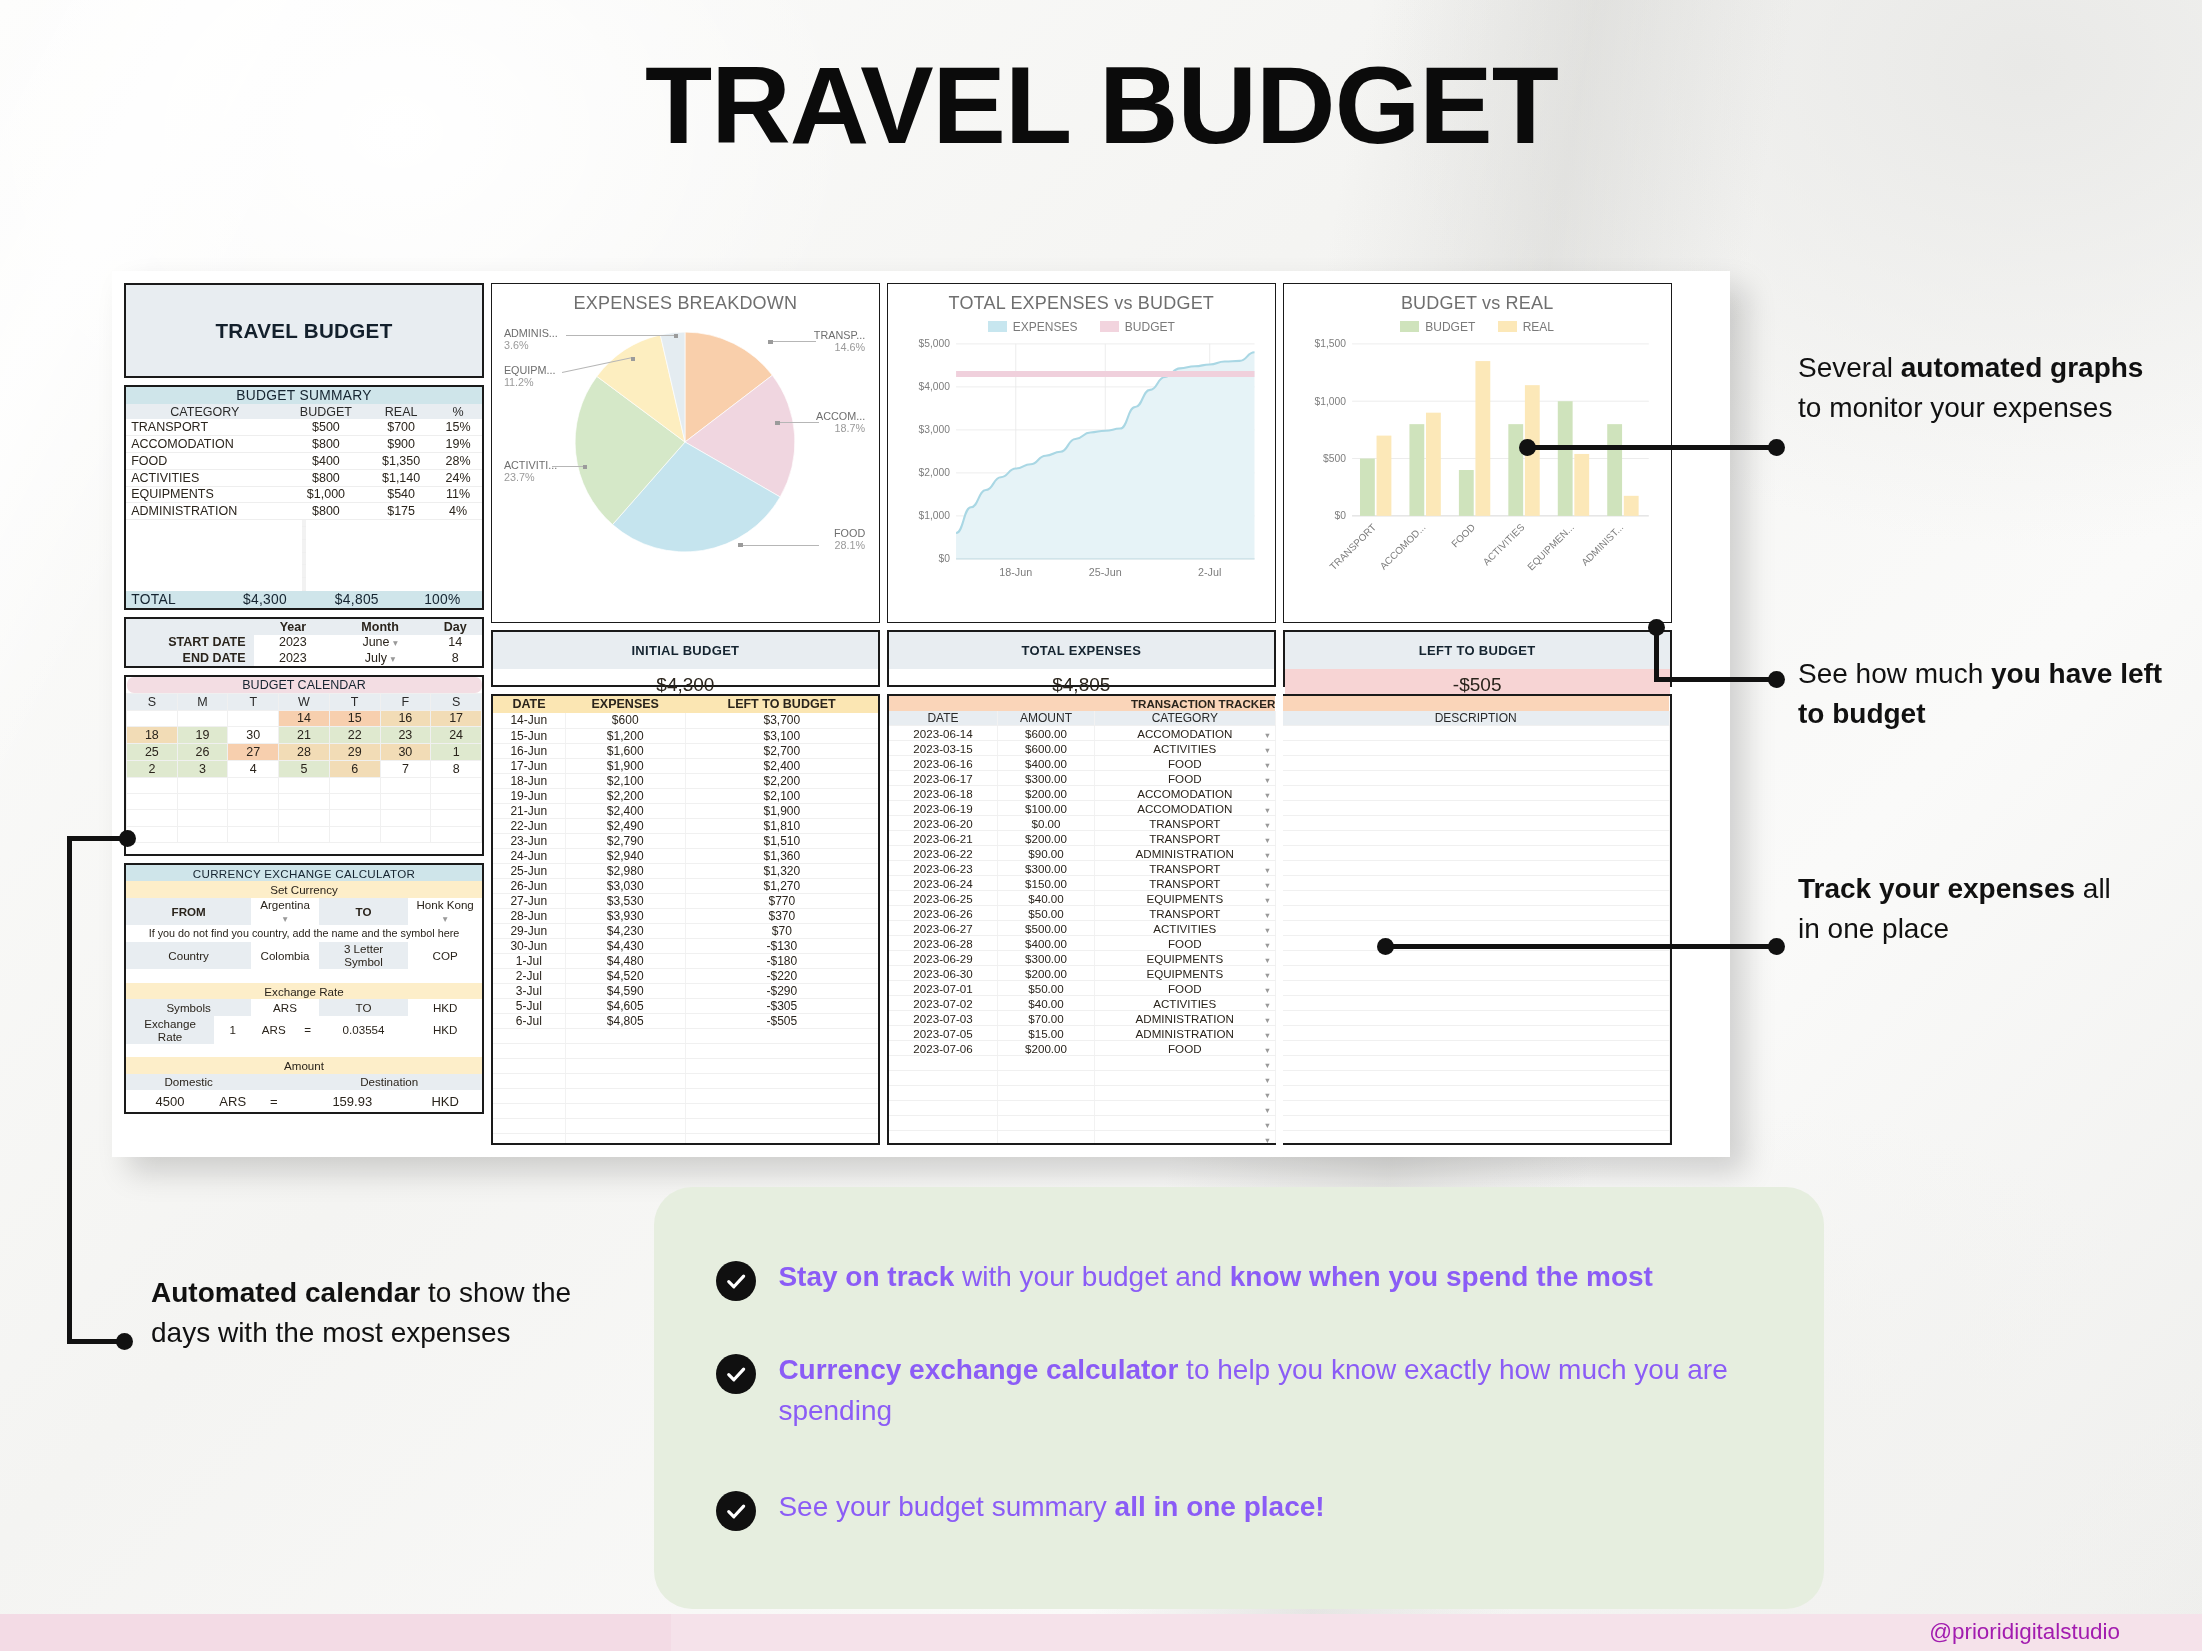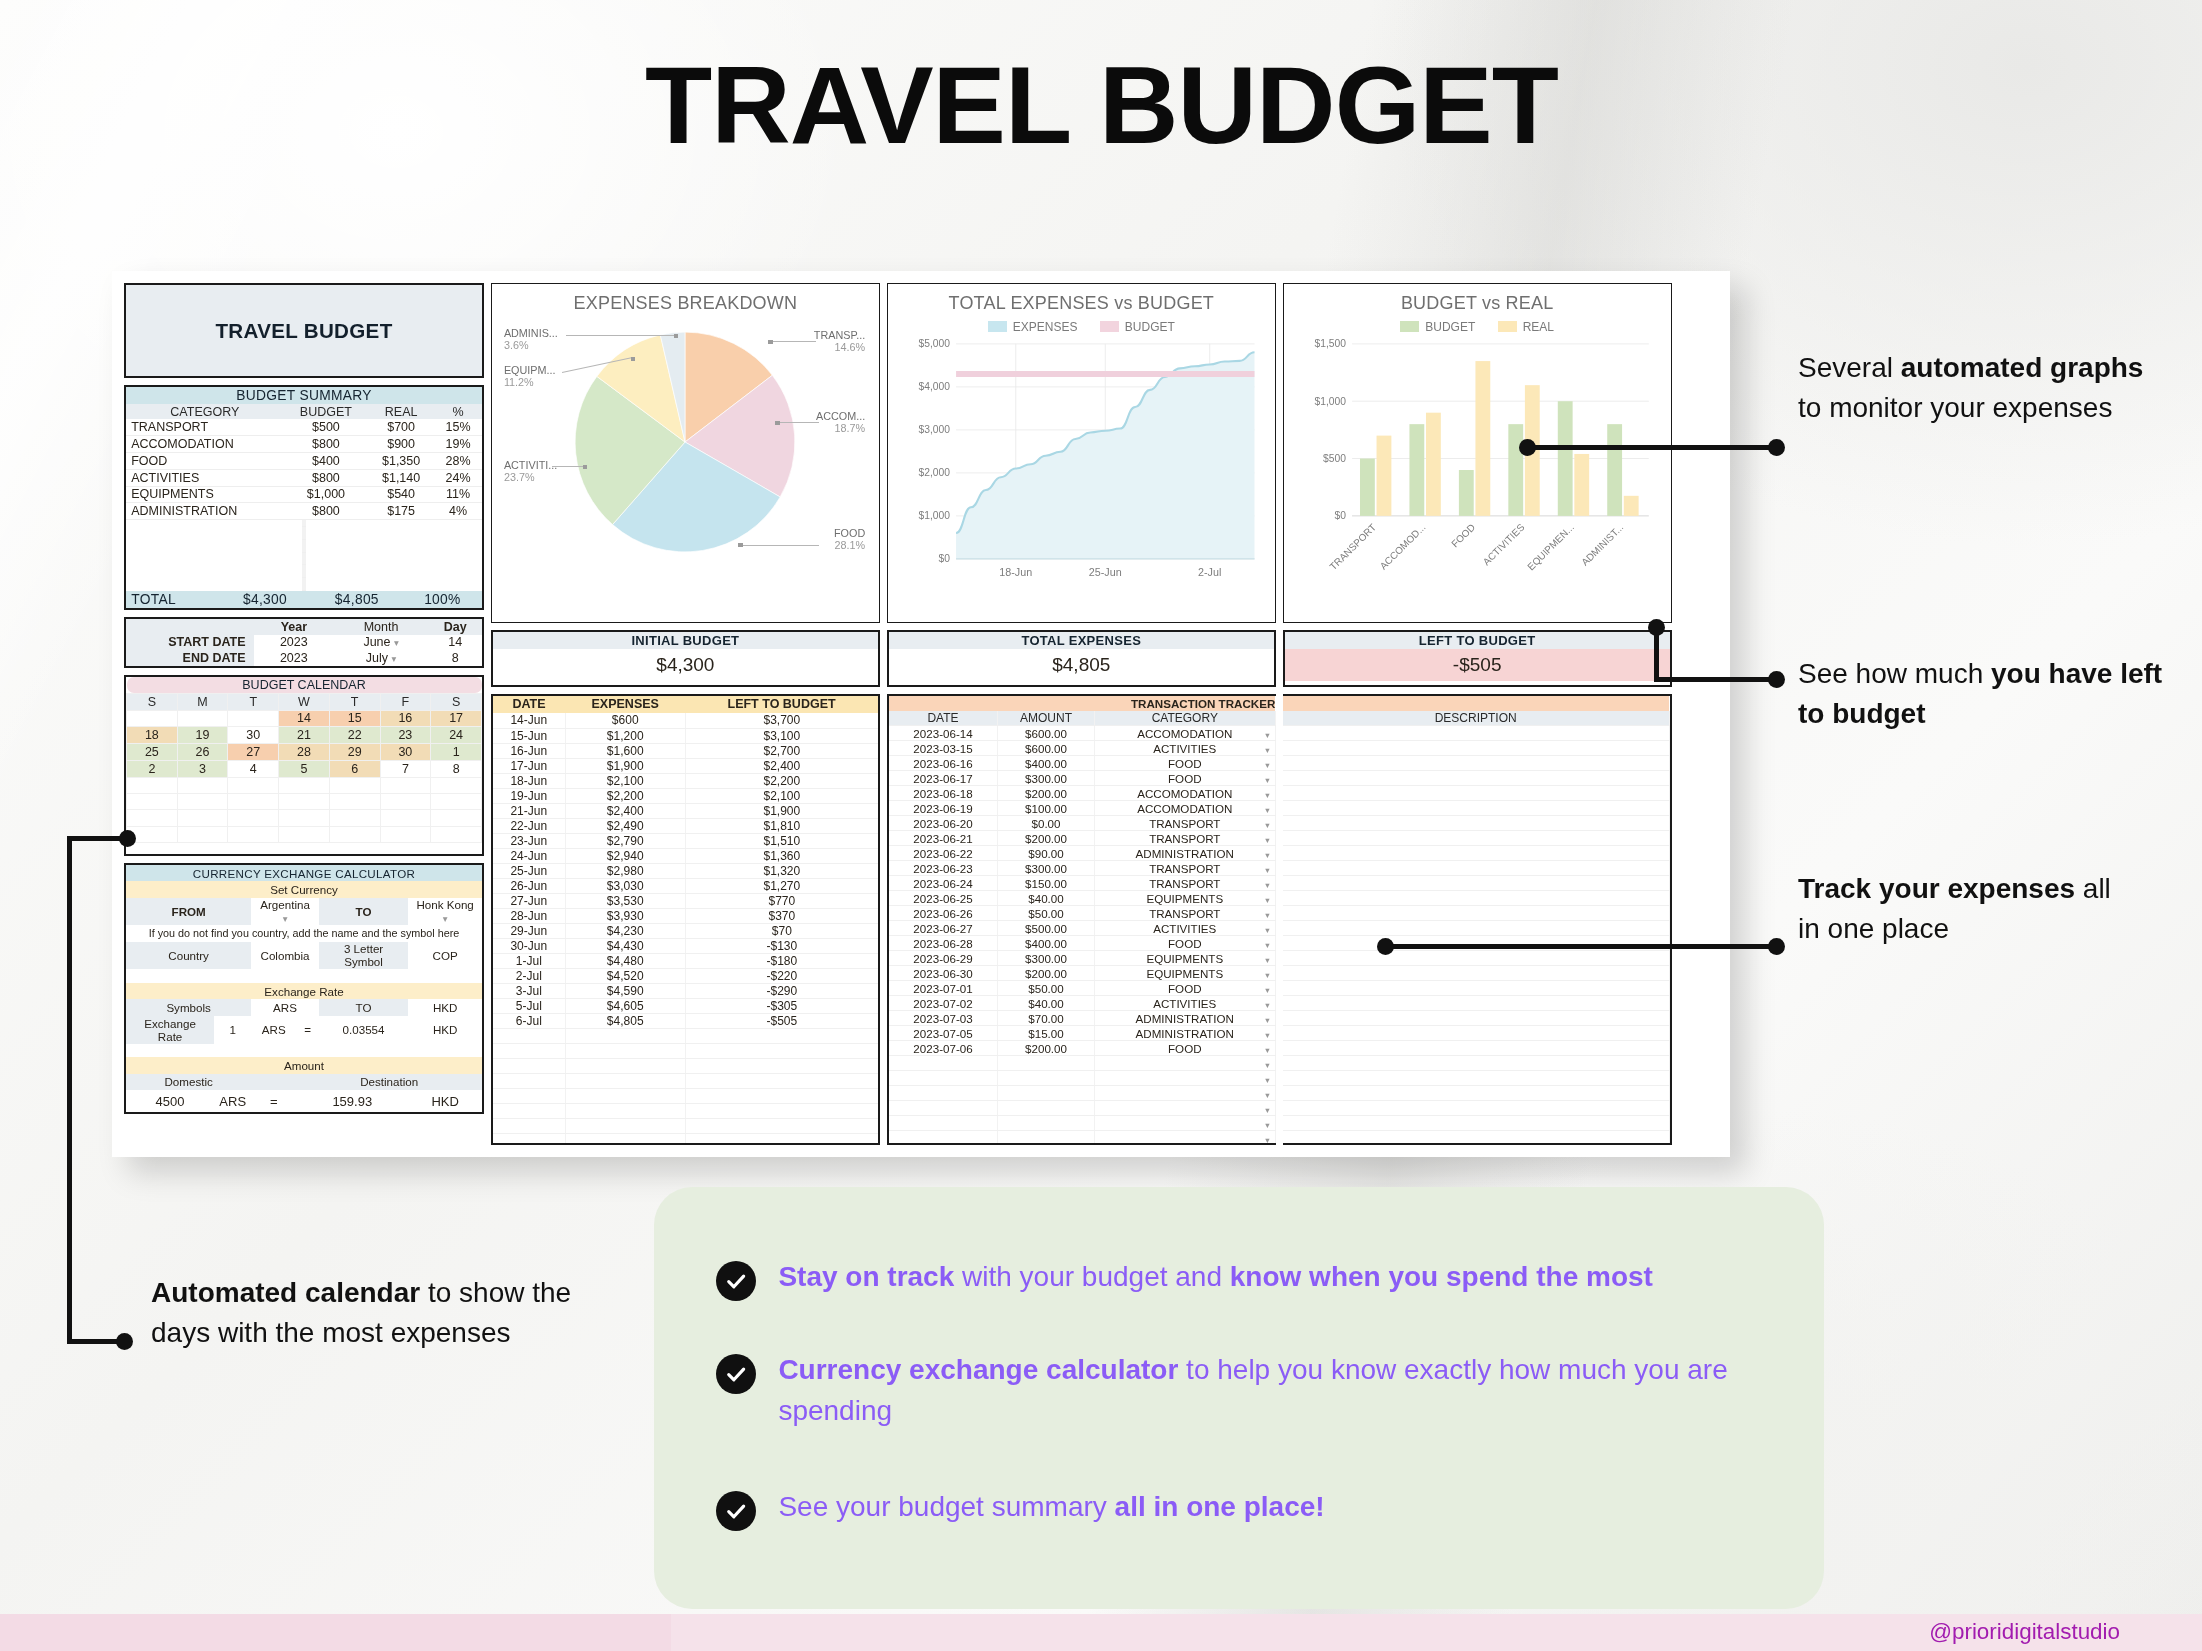--- a/index.html
+++ b/index.html
@@ -110,21 +110,21 @@
   .pie-area { position:relative; height:284px; }
   .pie { position:absolute; left:50%; top:17px; transform:translateX(-50%); width:222px; height:222px; border-radius:50%; }
   .pie-lbl { position:absolute; font-size:10.8px; color:#6e6e6e; line-height:1.12; }
   .pie-lbl b { display:block; font-weight:normal; }
   .pie-lbl .pct { color:#9a9a9a; }
   .leader { position:absolute; height:0.9px; background:#b6b6b6; }
   .leader-dot { position:absolute; width:4.3px; height:4.3px; background:#9b9b9b; }
 
   
   .kpi { height: 57px; }
-  .kpi .k-head { background:#e8edf1; text-align:center; font-size:13px; font-weight:bold; color:#152430; padding:1px 0; letter-spacing:0.3px;}
+  .kpi .k-head { background:#e8edf1; text-align:center; font-size:13px; font-weight:bold; color:#152430; padding:11px 0; letter-spacing:0.3px;}
   .kpi .k-val { text-align:center; font-size:19px; color:#2a241c; padding:5.2px 0; }
   .kpi.neg .k-val { background:#f7d4d4; }
 
   
   .exp-tbl { width:100%; border-collapse:collapse; font-size:12px; color:#2a241c; }
   .exp-tbl th { background:#fbe6b3; font-size:12.5px; font-weight:bold; padding:1.7px 0; color:#2a241c; }
   .exp-tbl td { text-align:center; padding:0 1.7px; height:15px; border-bottom:0.9px solid #f0f0f0; border-right:0.9px solid #f2f2f2; }
   .exp-tbl td:last-child { border-right:none; }
 
   
@@ -275,21 +275,21 @@
       </tbody>
         </table>
     </div>
 
     <div class="box">
       <table class="mini dates">
         <tbody>
             <tr>
           <td class="hl" style="width:36%"></td>
           <td class="band-grey num" style="font-weight:bold">Year</td>
-          <td class="band-grey num" style="font-weight:normal">Month</td>
+          <td class="band-grey num" style="font-weight:bold">Month</td>
           <td class="band-grey num" style="font-weight:bold;width:15%">Day</td>
         </tr>
         <tr>
           <td class="hl">START DATE</td>
           <td class="num">2023</td>
           <td class="num"><span>June</span> <span class="caret">▾</span></td>
           <td class="num">14</td>
         </tr>
         <tr>
           <td class="hl">END DATE</td>

